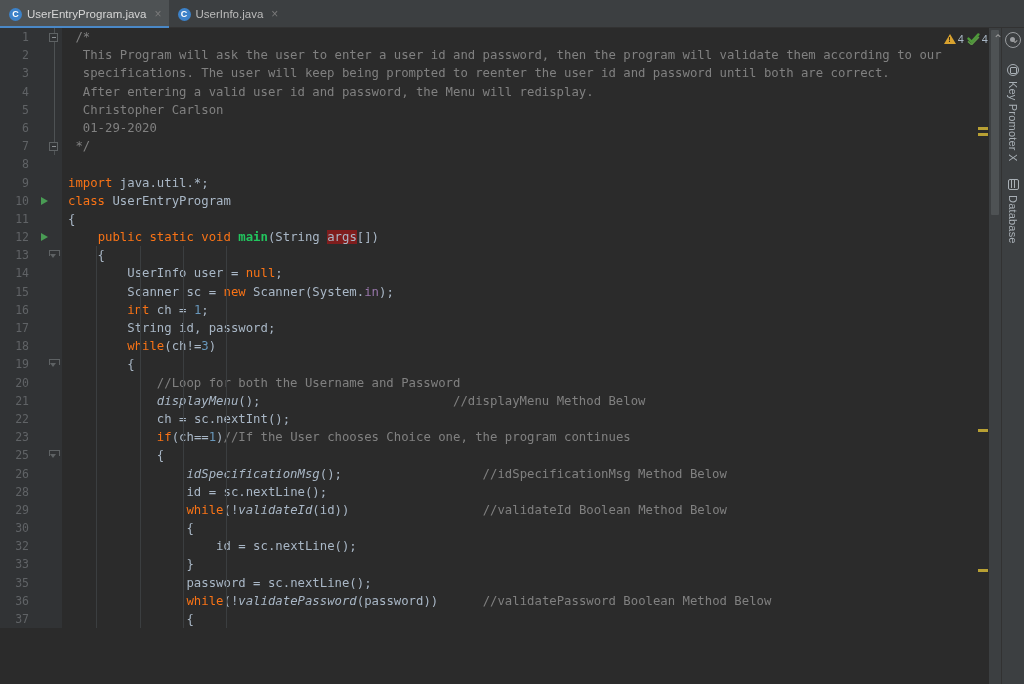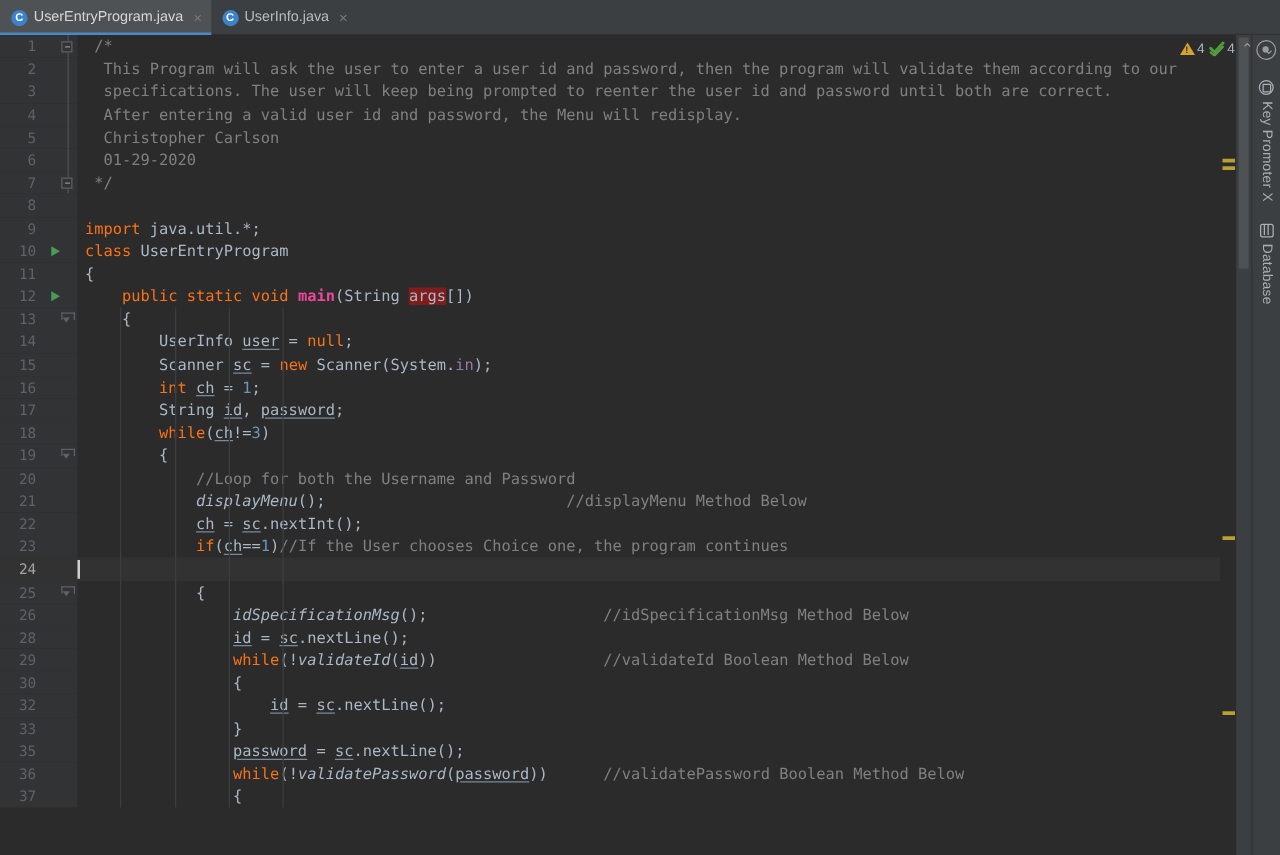--- a/index.html
+++ b/index.html
@@ -121,22 +121,22 @@
   
   .iguide { position: absolute; top: 0; bottom: 0; width: 1px; background: #3b3e40; }
 
   
   .kw   { color: #f97316; }
   .cmt  { color: #808080; }
   .str  { color: #6a8759; }
   .num  { color: #6897bb; }
   .fld  { color: #9876aa; }
   .stm  { color: #a9b7c6; font-style: italic; }
-  .mainm{ color: #ec4899; font-weight: bold; }
-  .lvar { color: #a9b7c6; text-decoration: underline; text-decoration-color: #7a8a99; text-underline-offset: 2px; }
+  .mainm{ color: #22c55e; font-weight: bold; }
+  .lvar { color: #a9b7c6; text-decoration-color: #7a8a99; text-underline-offset: 2px; }
   .hl   { background: #7f1d1d; }
 
   
   .stripe {
     width: 13px; flex: 0 0 13px; background: #2b2b2b;
     position: relative; border-left: 1px solid #2b2b2b;
   }
   .stripe .mark { position: absolute; left: 1px; width: 10px; height: 3px; }
   .scrollcol { width: 12px; flex: 0 0 12px; background: #3c3f41; position: relative; }
   .scrollthumb {
@@ -248,21 +248,20 @@
           <div class="row"><div class="ln">14</div><div class="gutter2"></div><div class="code">        UserInfo <span class="lvar">user</span> = <span class="kw">null</span>;</div></div>
           <div class="row"><div class="ln">15</div><div class="gutter2"></div><div class="code">        Scanner <span class="lvar">sc</span> = <span class="kw">new</span> Scanner(System.<span class="fld">in</span>);</div></div>
           <div class="row"><div class="ln">16</div><div class="gutter2"></div><div class="code">        <span class="kw">int</span> <span class="lvar">ch</span> = <span class="num">1</span>;</div></div>
           <div class="row"><div class="ln">17</div><div class="gutter2"></div><div class="code">        String <span class="lvar">id</span>, <span class="lvar">password</span>;</div></div>
           <div class="row"><div class="ln">18</div><div class="gutter2"></div><div class="code">        <span class="kw">while</span>(<span class="lvar">ch</span>!=<span class="num">3</span>)</div></div>
           <div class="row"><div class="ln">19</div><div class="gutter2"><div class="foldtip"></div></div><div class="code">        {</div></div>
           <div class="row"><div class="ln">20</div><div class="gutter2"></div><div class="code">            <span class="cmt">//Loop for both the Username and Password</span></div></div>
           <div class="row"><div class="ln">21</div><div class="gutter2"></div><div class="code">            <span class="stm">displayMenu</span>();                          <span class="cmt">//displayMenu Method Below</span></div></div>
           <div class="row"><div class="ln">22</div><div class="gutter2"></div><div class="code">            <span class="lvar">ch</span> = <span class="lvar">sc</span>.nextInt();</div></div>
           <div class="row"><div class="ln">23</div><div class="gutter2"></div><div class="code">            <span class="kw">if</span>(<span class="lvar">ch</span>==<span class="num">1</span>)<span class="cmt">//If the User chooses Choice one, the program continues</span></div></div>
-          <div class="row current"><div class="ln">24</div><div class="gutter2"></div><div class="code">&nbsp;</div><div class="caret"></div></div>
           <div class="row"><div class="ln">25</div><div class="gutter2"><div class="foldtip"></div></div><div class="code">            {</div></div>
           <div class="row"><div class="ln">26</div><div class="gutter2"></div><div class="code">                <span class="stm">idSpecificationMsg</span>();                   <span class="cmt">//idSpecificationMsg Method Below</span></div></div>
           <div class="row"><div class="ln">28</div><div class="gutter2"></div><div class="code">                <span class="lvar">id</span> = <span class="lvar">sc</span>.nextLine();</div></div>
           <div class="row"><div class="ln">29</div><div class="gutter2"></div><div class="code">                <span class="kw">while</span>(!<span class="stm">validateId</span>(<span class="lvar">id</span>))                  <span class="cmt">//validateId Boolean Method Below</span></div></div>
           <div class="row"><div class="ln">30</div><div class="gutter2"></div><div class="code">                {</div></div>
           <div class="row"><div class="ln">32</div><div class="gutter2"></div><div class="code">                    <span class="lvar">id</span> = <span class="lvar">sc</span>.nextLine();</div></div>
           <div class="row"><div class="ln">33</div><div class="gutter2"></div><div class="code">                }</div></div>
           <div class="row"><div class="ln">35</div><div class="gutter2"></div><div class="code">                <span class="lvar">password</span> = <span class="lvar">sc</span>.nextLine();</div></div>
           <div class="row"><div class="ln">36</div><div class="gutter2"></div><div class="code">                <span class="kw">while</span>(!<span class="stm">validatePassword</span>(<span class="lvar">password</span>))      <span class="cmt">//validatePassword Boolean Method Below</span></div></div>
           <div class="row"><div class="ln">37</div><div class="gutter2"></div><div class="code">                {</div></div>

